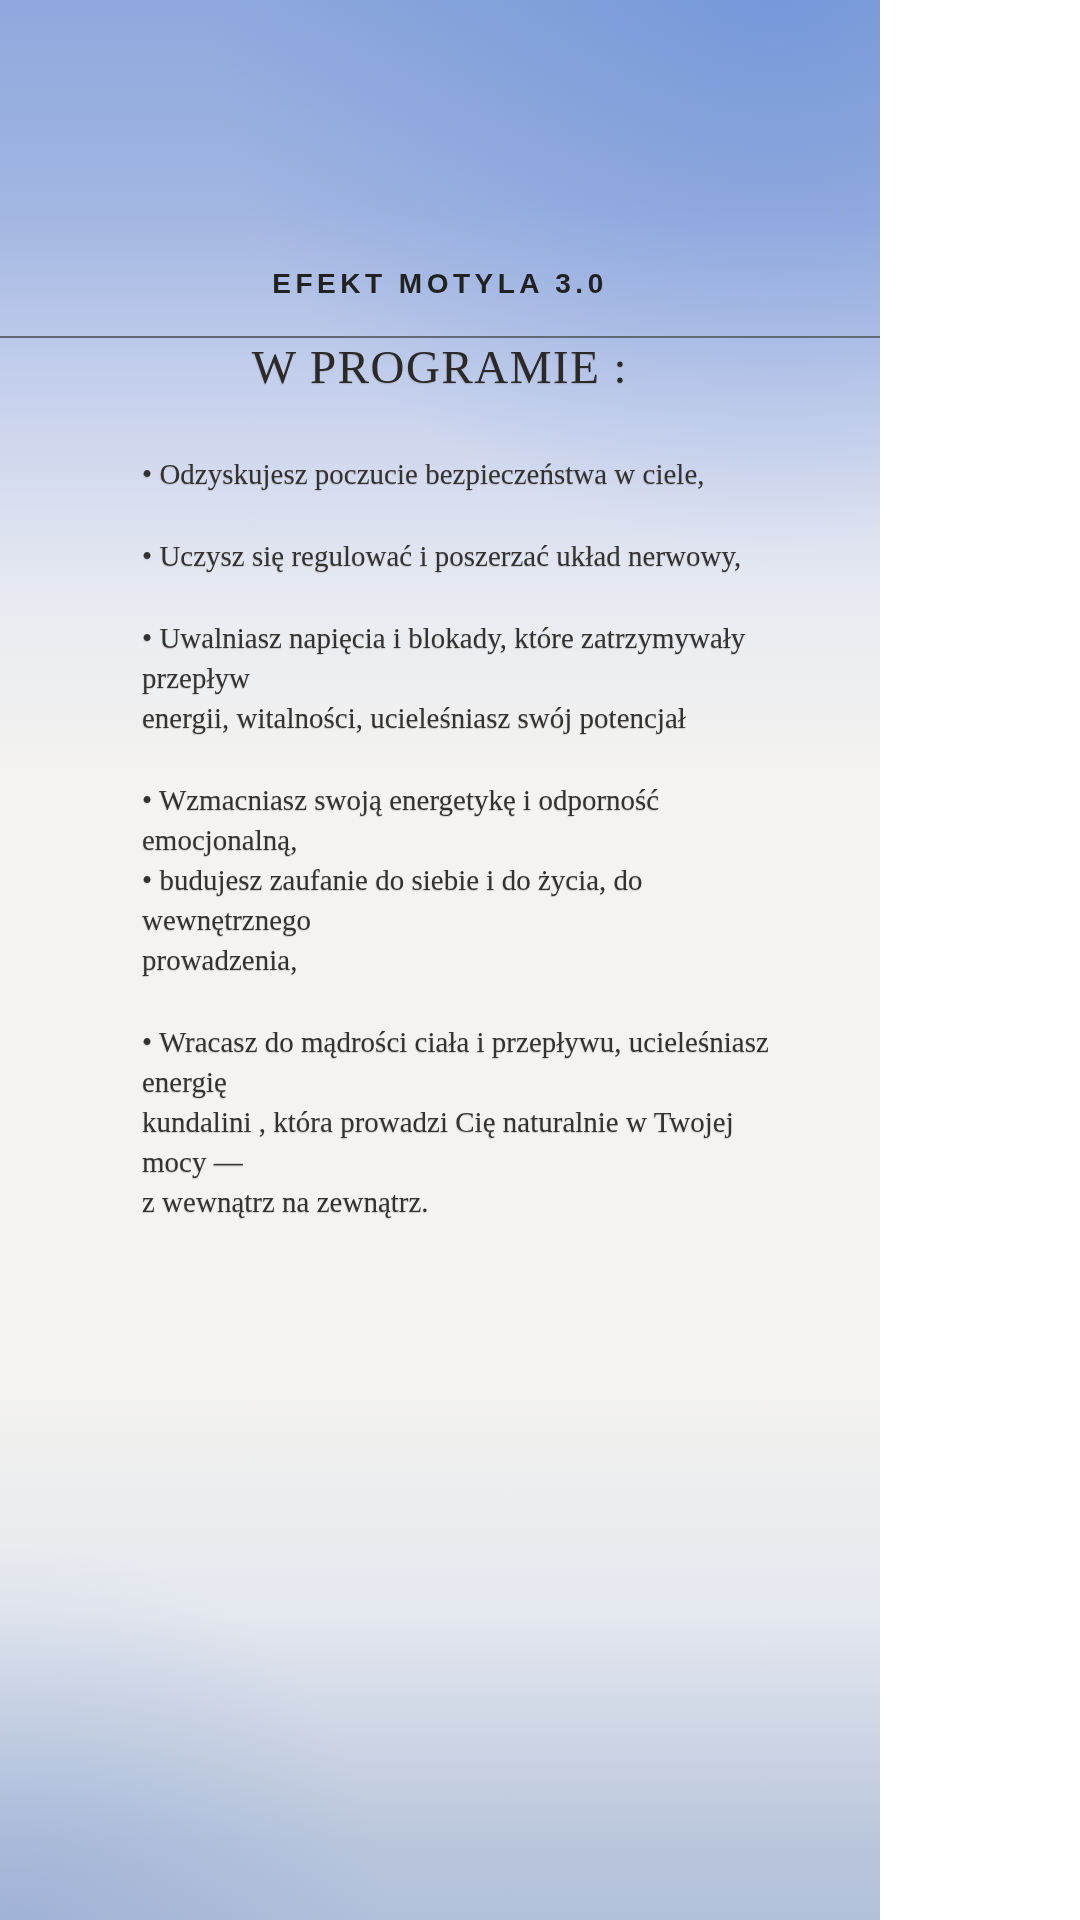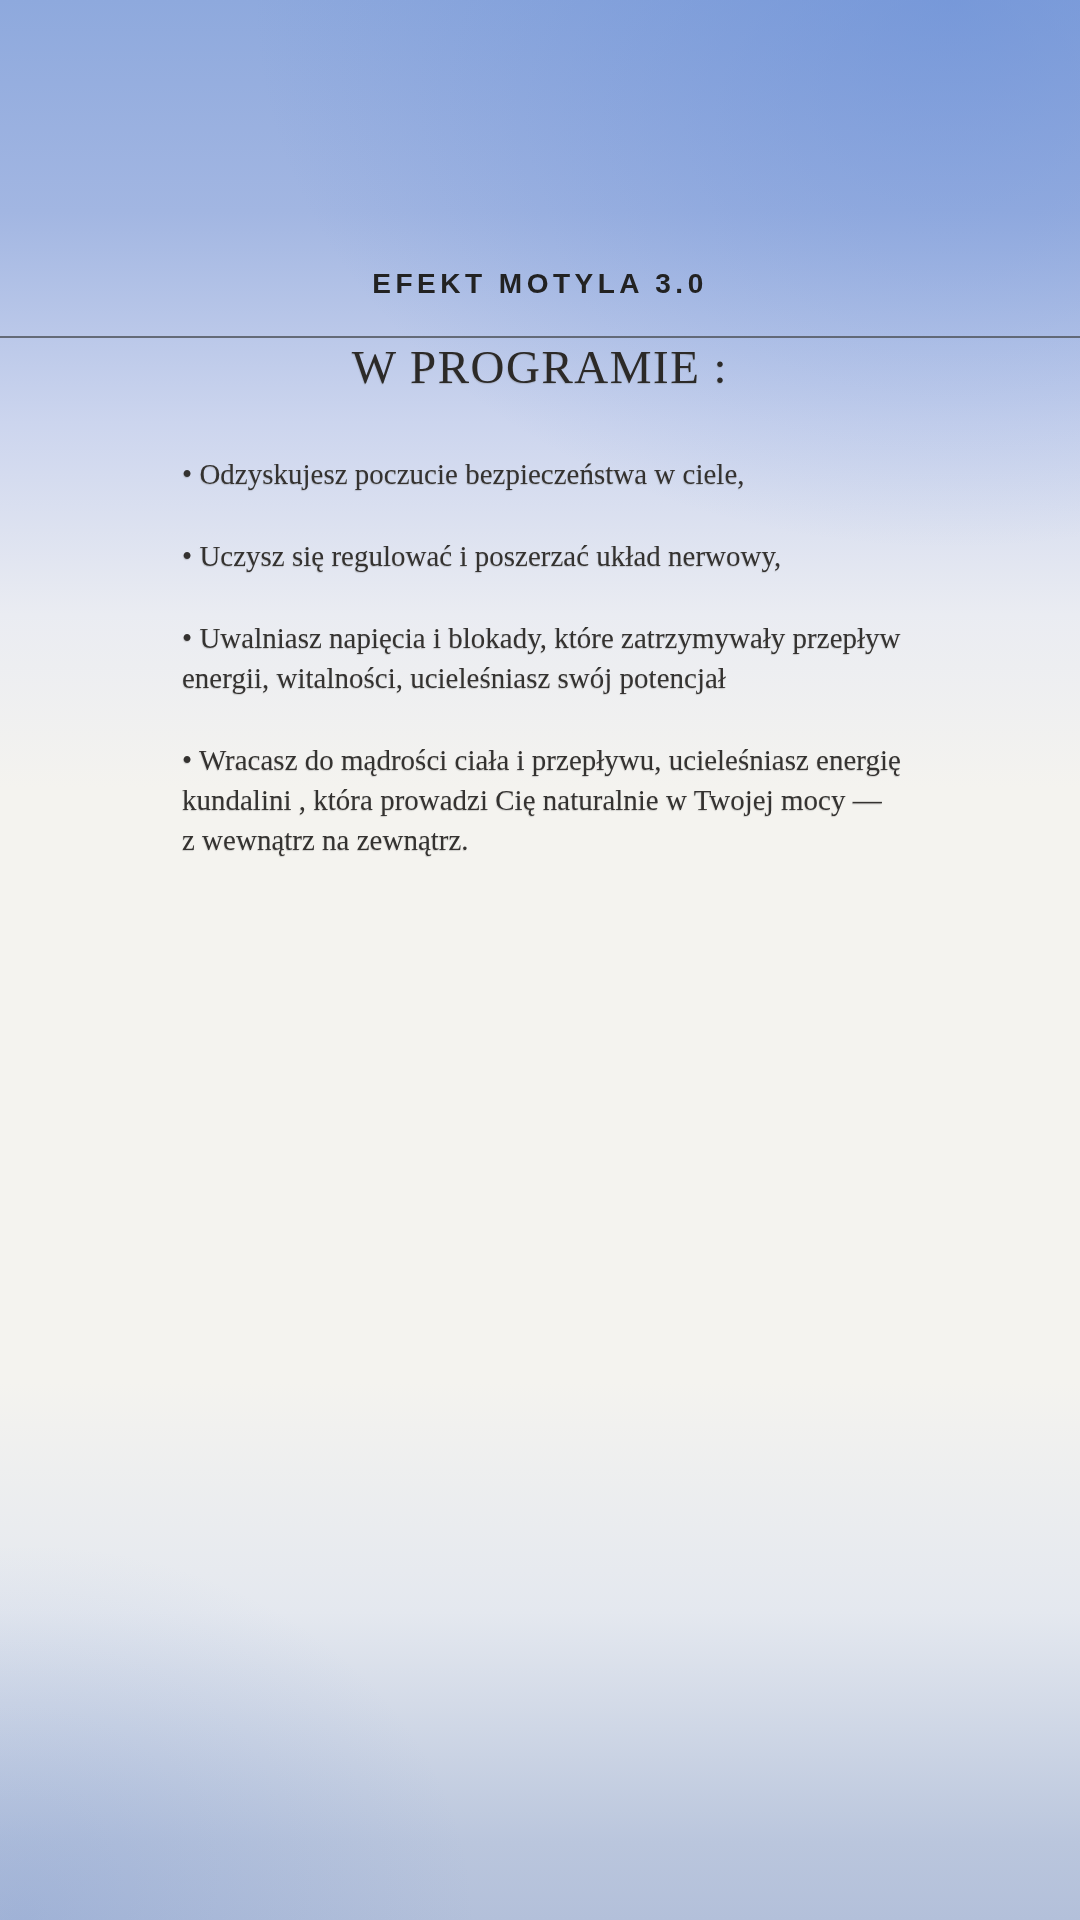--- a/index.html
+++ b/index.html
@@ -1,18 +1,18 @@
 <!DOCTYPE html>
 <html><head>
 <meta charset="utf-8">
 <style>
   html, body { margin: 0; padding: 0; }
   .page {
     position: relative;
-    width: 1080px;
+    width: 880px;
     height: 1920px;
     overflow: hidden;
     font-family: "Liberation Serif", serif;
     color: #343230;
     background-image:
       radial-gradient(95% 42% at 88% 0%, rgba(96,136,213,0.50) 0%, rgba(96,136,213,0) 68%),
       radial-gradient(60% 28% at 2% 100%, rgba(110,142,205,0.28) 0%, rgba(110,142,205,0) 70%),
       linear-gradient(180deg,
         #8ea9dd 0%,
         #a2b6e2 11%,
@@ -47,21 +47,20 @@
     font-size: 47px;
     line-height: 58px;
     letter-spacing: 1.5px;
     color: #2c2a28;
     text-shadow: -0.5px 1px 1px rgba(110,110,110,0.30);
   }
   .bullet-list {
     margin-top: 58px;
     padding-left: 142px;
     padding-right: 86px;
-    margin-left: 40px;
   }
   .bullet {
     white-space: pre-line;
     font-size: 29px;
     line-height: 40px;
     margin-bottom: 42px;
     color: #343230;
     text-shadow: -0.5px 1px 1px rgba(110,110,110,0.30);
   }
 </style>
@@ -75,17 +74,20 @@
 
   <div class="divider"></div>
 
   <div class="section-heading">W PROGRAMIE :</div>
 
   <div class="bullet-list">
       <div class="bullet">• Odzyskujesz poczucie bezpieczeństwa w ciele,</div>
       <div class="bullet">• Uczysz się regulować i poszerzać układ nerwowy,</div>
       <div class="bullet">• Uwalniasz napięcia i blokady, które zatrzymywały przepływ
 energii, witalności, ucieleśniasz swój potencjał</div>
+      <div class="bullet">• Wzmacniasz swoją energetykę i odporność emocjonalną,
+• budujesz zaufanie do siebie i do życia, do wewnętrznego
+prowadzenia,</div>
       <div class="bullet">• Wracasz do mądrości ciała i przepływu, ucieleśniasz energię
 kundalini , która prowadzi Cię naturalnie w Twojej mocy —
 z wewnątrz na zewnątrz.</div>
     </div>
 </div>
 
 </body></html>

